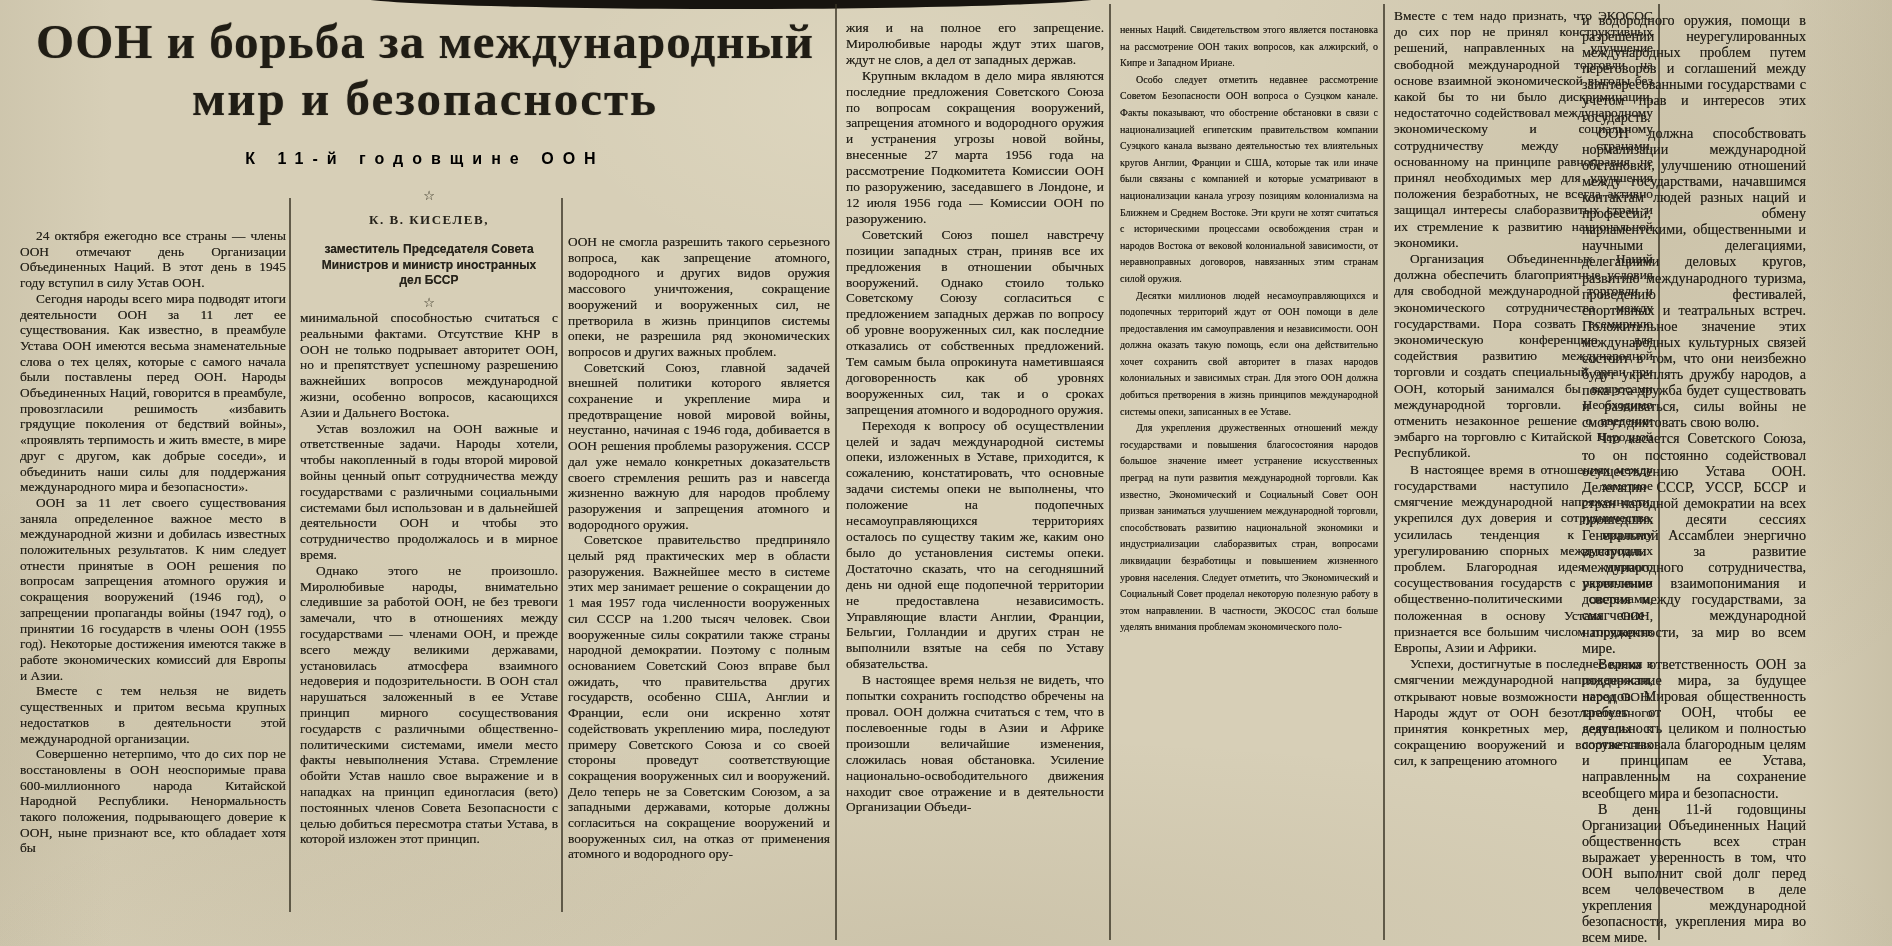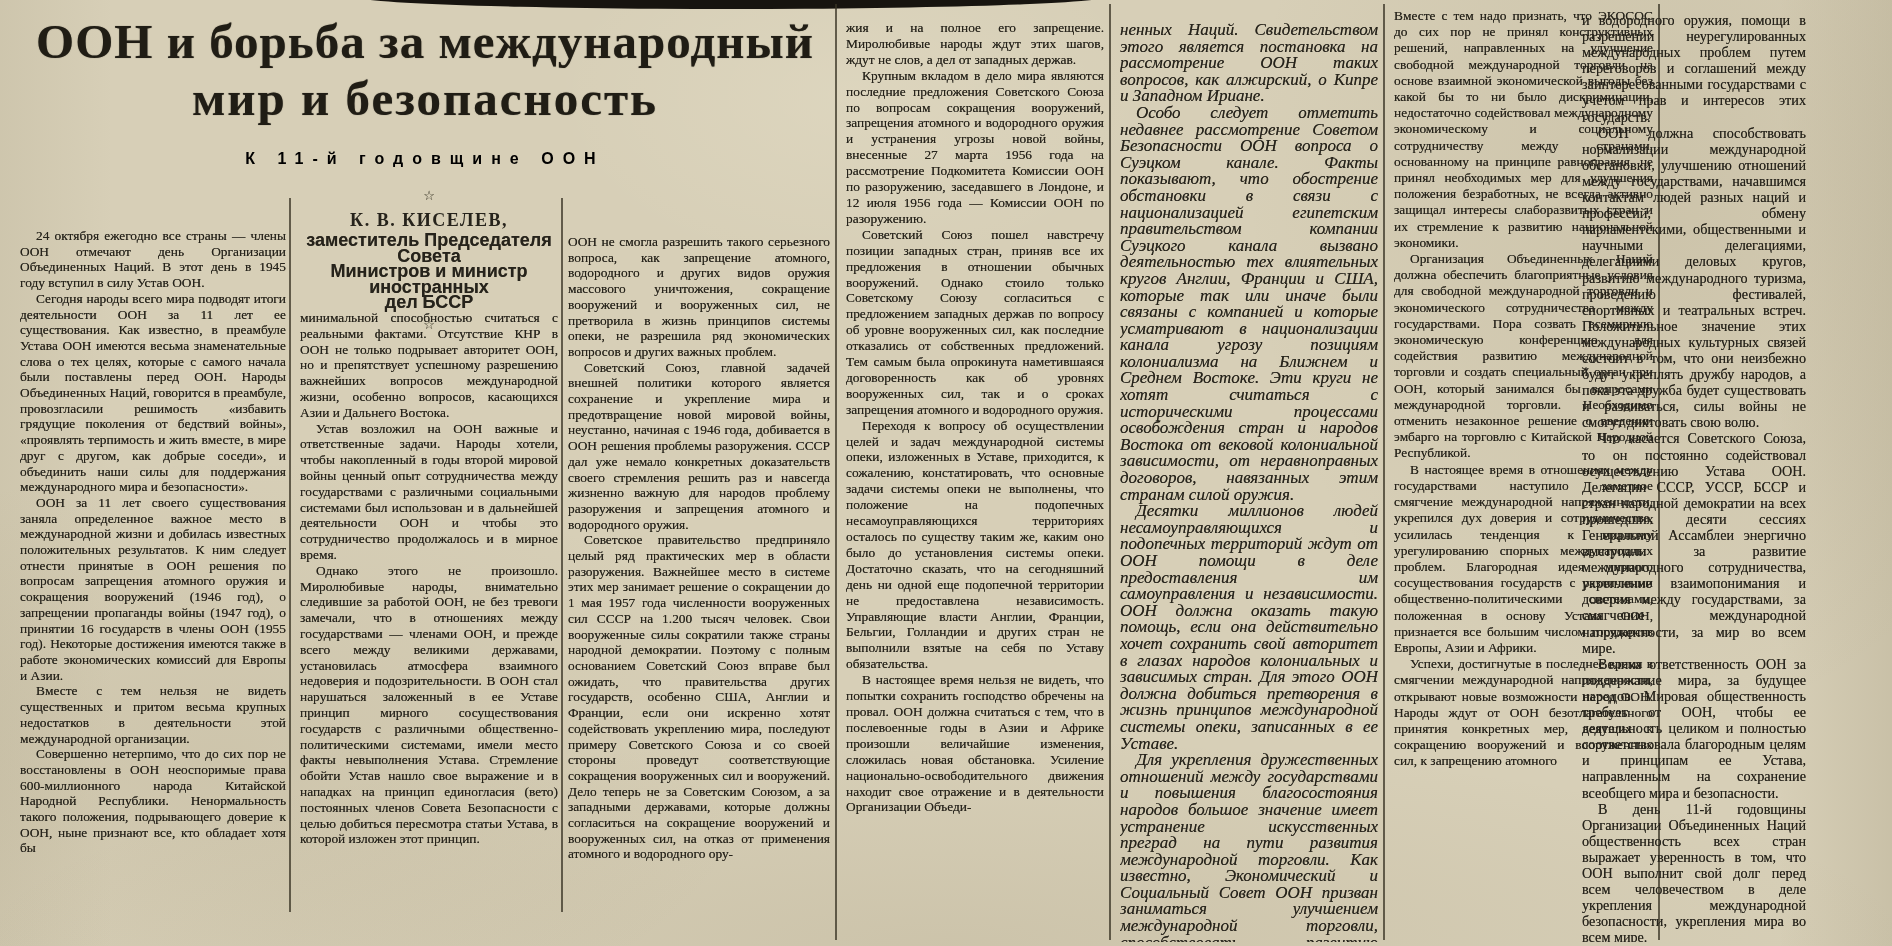--- a/index.html
+++ b/index.html
@@ -37,30 +37,30 @@
   .col{position:absolute;overflow:hidden;color:#26231b;}
   .col p{margin:0;text-indent:16px;text-align:justify;
     text-shadow:0 0 0.5px rgba(38,35,27,0.7);}
   .col.cont p:first-child{text-indent:0;}
   .body-type{font-size:13.4px;line-height:15.7px;}
 
   #col-1{left:20px;top:228px;width:266px;height:714px;}
   #col-2{left:300px;top:310px;width:258px;height:604px;font-size:13.4px;line-height:15.8px;}
   #col-3{left:568px;top:234px;width:262px;height:708px;}
   #col-4{left:846px;top:20px;width:258px;height:922px;font-size:13.4px;line-height:15.9px;}
-  #col-5{left:1120px;top:22px;width:258px;height:920px;font-size:17px;line-height:16.6px;font-style:italic;}
+  #col-5{left:1120px;top:22px;width:258px;height:920px;font-size:10px;line-height:16.6px;}
   #col-6{left:1394px;top:8px;width:259px;height:934px;font-size:13.4px;line-height:16.2px;}
   #col-7{left:1582px;top:12px;width:224px;height:930px;font-size:14.2px;line-height:16.1px;}
 
   #byline-block{position:absolute;left:300px;top:188px;width:258px;text-align:center;color:#26231b;
     font-family:"Liberation Sans","DejaVu Sans",sans-serif;}
   .byline-star{font-size:13px;line-height:16px;color:#2a2719;}
-  #byline-name{font-size:18px;font-weight:bold;letter-spacing:1.5px;margin-top:6px;line-height:20px;
+  #byline-name{font-size:13px;font-weight:bold;letter-spacing:1.5px;margin-top:6px;line-height:20px;
     font-family:"Liberation Serif","DejaVu Serif",serif;}
-  #byline-role{font-size:18px;font-weight:bold;line-height:15.5px;margin-top:3px;
+  #byline-role{font-size:12px;font-weight:bold;line-height:15.5px;margin-top:12px;
     text-shadow:0 0 0.5px rgba(38,35,27,0.6);}
   #byline-star-bottom{margin-top:6px;}
 </style>
 </head>
 <body>
 
 <div id="paper-texture"></div>
 <div id="top-arc-artifact"></div>
 
 <div class="vrule short" style="left:289px"></div>

